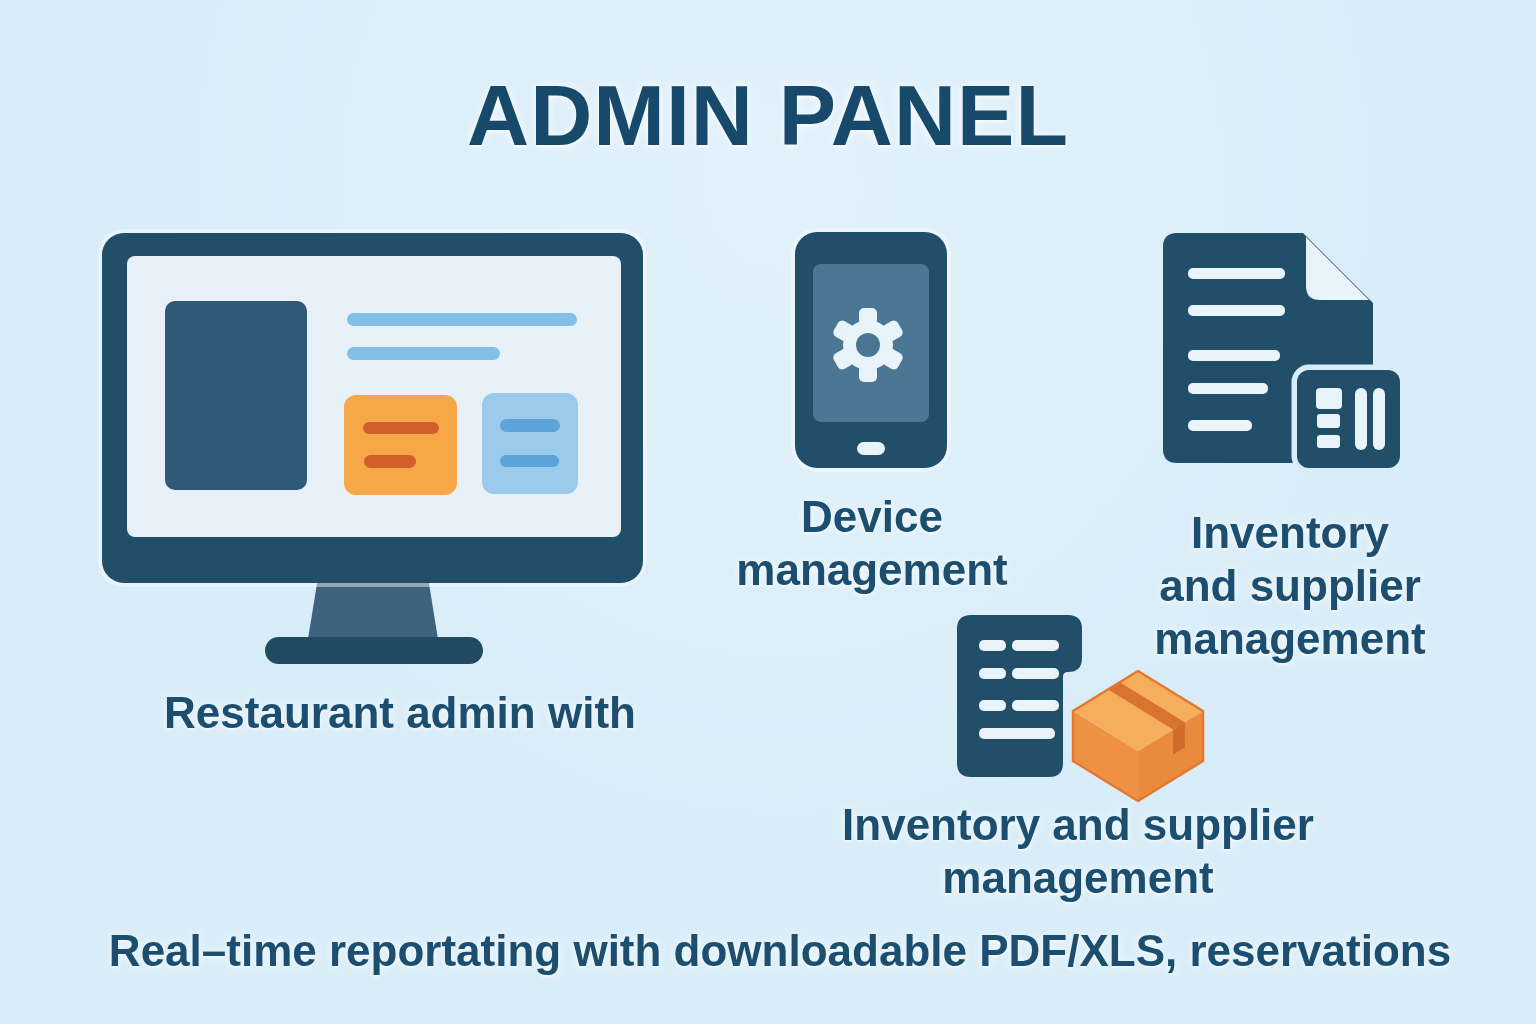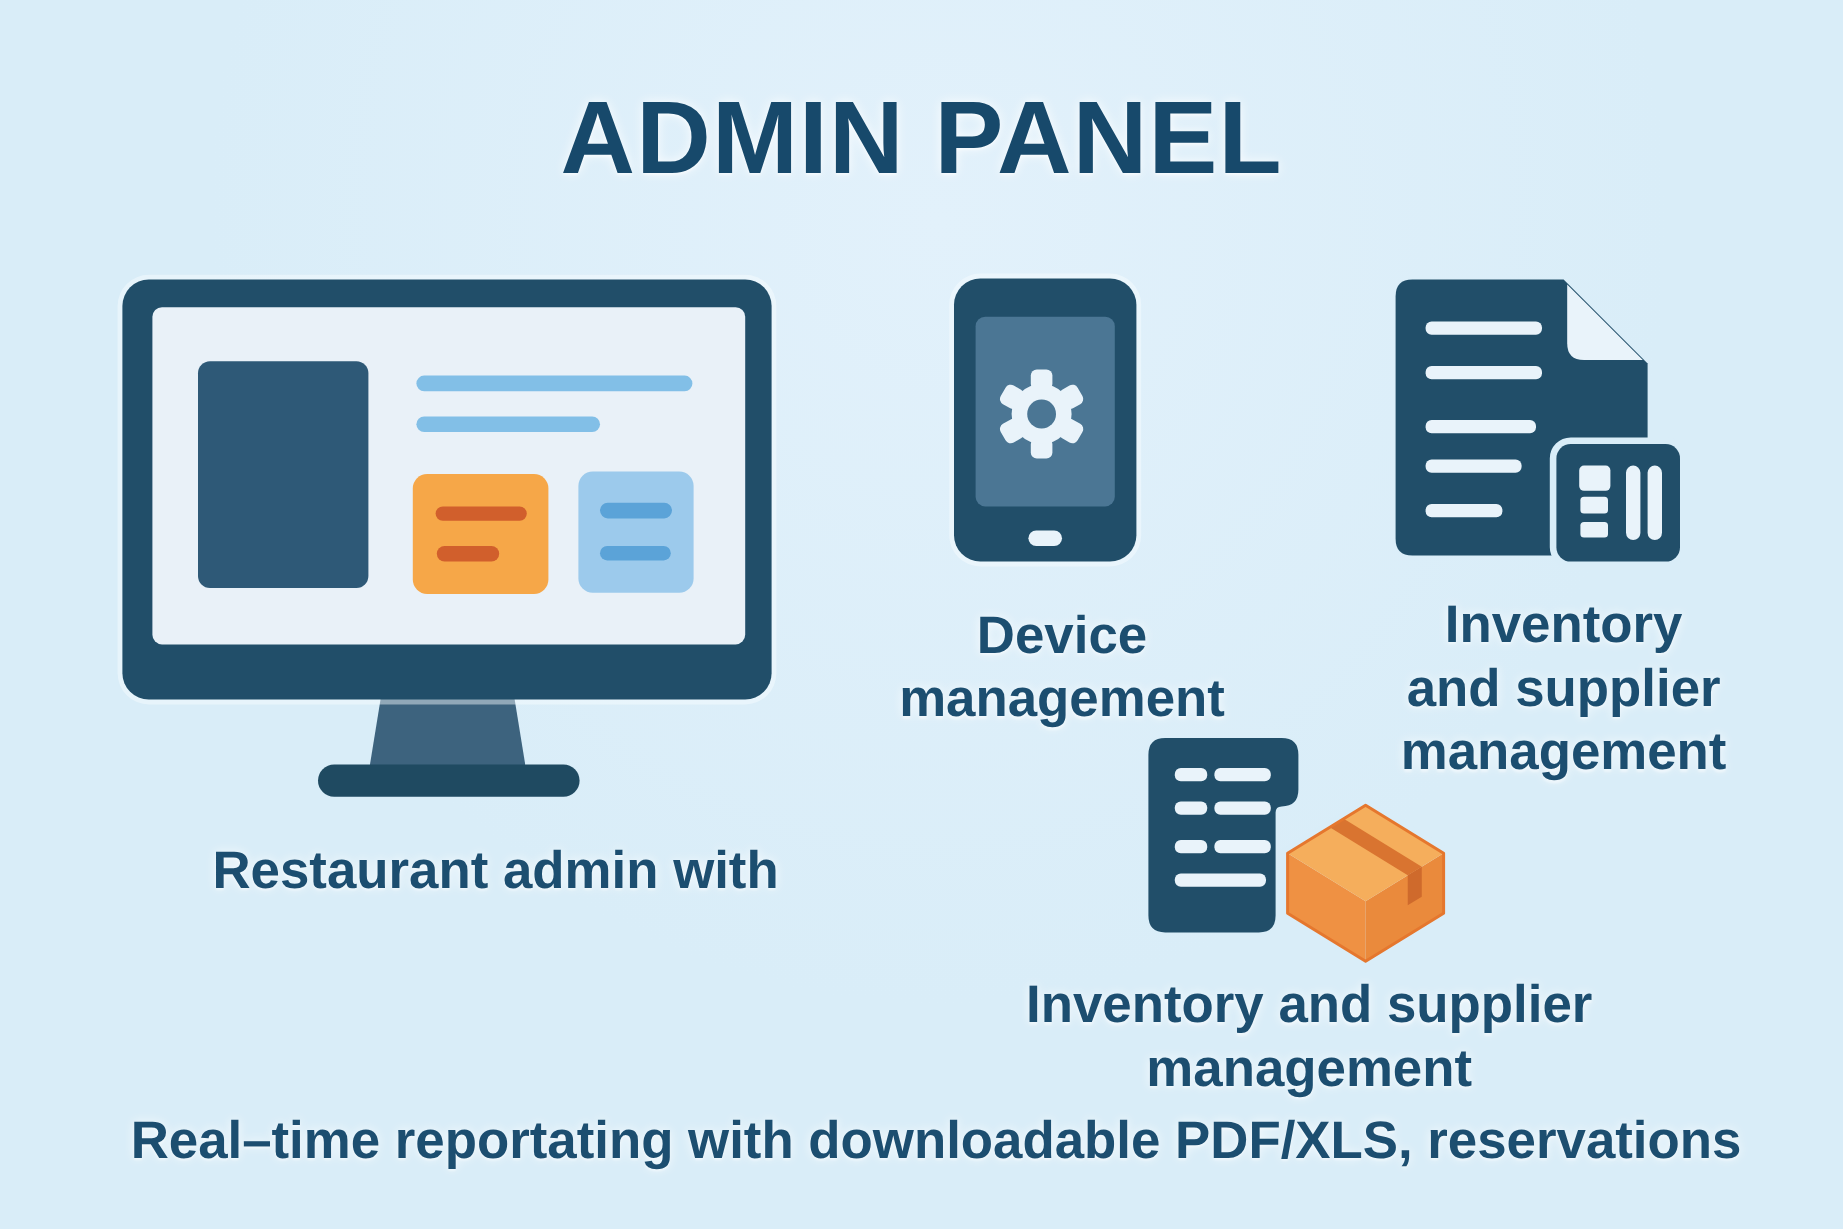--- a/index.html
+++ b/index.html
@@ -12,21 +12,21 @@
     background:radial-gradient(ellipse at 50% 18%, #e2f1fb 0%, var(--background,#d9edf8) 55%);padding-left:28px;}
 
   
   .page-title{
     position:absolute;left:0;top:66px;width:1536px;margin:0;
     text-align:center;font-size:86px;font-weight:bold;letter-spacing:1px;
     color:var(--title-text,#17496b);
     text-shadow:0 0 10px rgba(255,255,255,.85), 0 2px 2px rgba(255,255,255,.5);
   }
   .caption{
-    position:absolute;margin:13px;text-align:center;
+    position:absolute;margin:0;text-align:center;
     font-size:44px;font-weight:bold;line-height:53px;
     color:var(--caption-text,#1c4e70);
     text-shadow:0 0 9px rgba(255,255,255,.8), 0 2px 2px rgba(255,255,255,.45);
   }
   .caption-line{display:block;}
   .footer-text{
     position:absolute;left:18px;top:914px;width:1500px;margin:12px;
     text-align:center;font-size:44px;font-weight:bold;
     color:var(--caption-text,#1c4e70);
     text-shadow:0 0 9px rgba(255,255,255,.8), 0 2px 2px rgba(255,255,255,.45);
@@ -167,21 +167,21 @@
       <rect class="f-light" x="30" y="192" width="64" height="11" rx="5"></rect>
 
       <rect class="gap-stroke" x="139" y="142" width="103" height="98" rx="12"></rect>
       <rect class="f-navy" x="139" y="142" width="103" height="98" rx="12"></rect>
       <rect class="f-light" x="158" y="160" width="26" height="21" rx="4"></rect>
       <rect class="f-light" x="159" y="186" width="23" height="14" rx="3"></rect>
       <rect class="f-light" x="159" y="207" width="23" height="13" rx="3"></rect>
       <rect class="f-light" x="197" y="160" width="12" height="62" rx="6"></rect>
       <rect class="f-light" x="215" y="160" width="12" height="62" rx="6"></rect>
     </svg>
-    <p class="caption" style="left:1100px;top:481px;width:380px;">
+    <p class="caption" style="left:1100px;top:506px;width:380px;">
       <span class="caption-line">Inventory</span>
       <span class="caption-line">and supplier</span>
       <span class="caption-line">management</span>
     </p>
   </div>
 
   <div>
     <svg class="docbox-svg" width="270" height="210" viewBox="0 0 270 210">
 
       <path class="f-navy" d="M 23 9 H 120 Q 134 9 134 23 V 52 Q 134 66 120 66 Q 115 66 115 71 V 157 Q 115 171 101 171 H 23 Q 9 171 9 157 V 23 Q 9 9 23 9 Z"></path>

